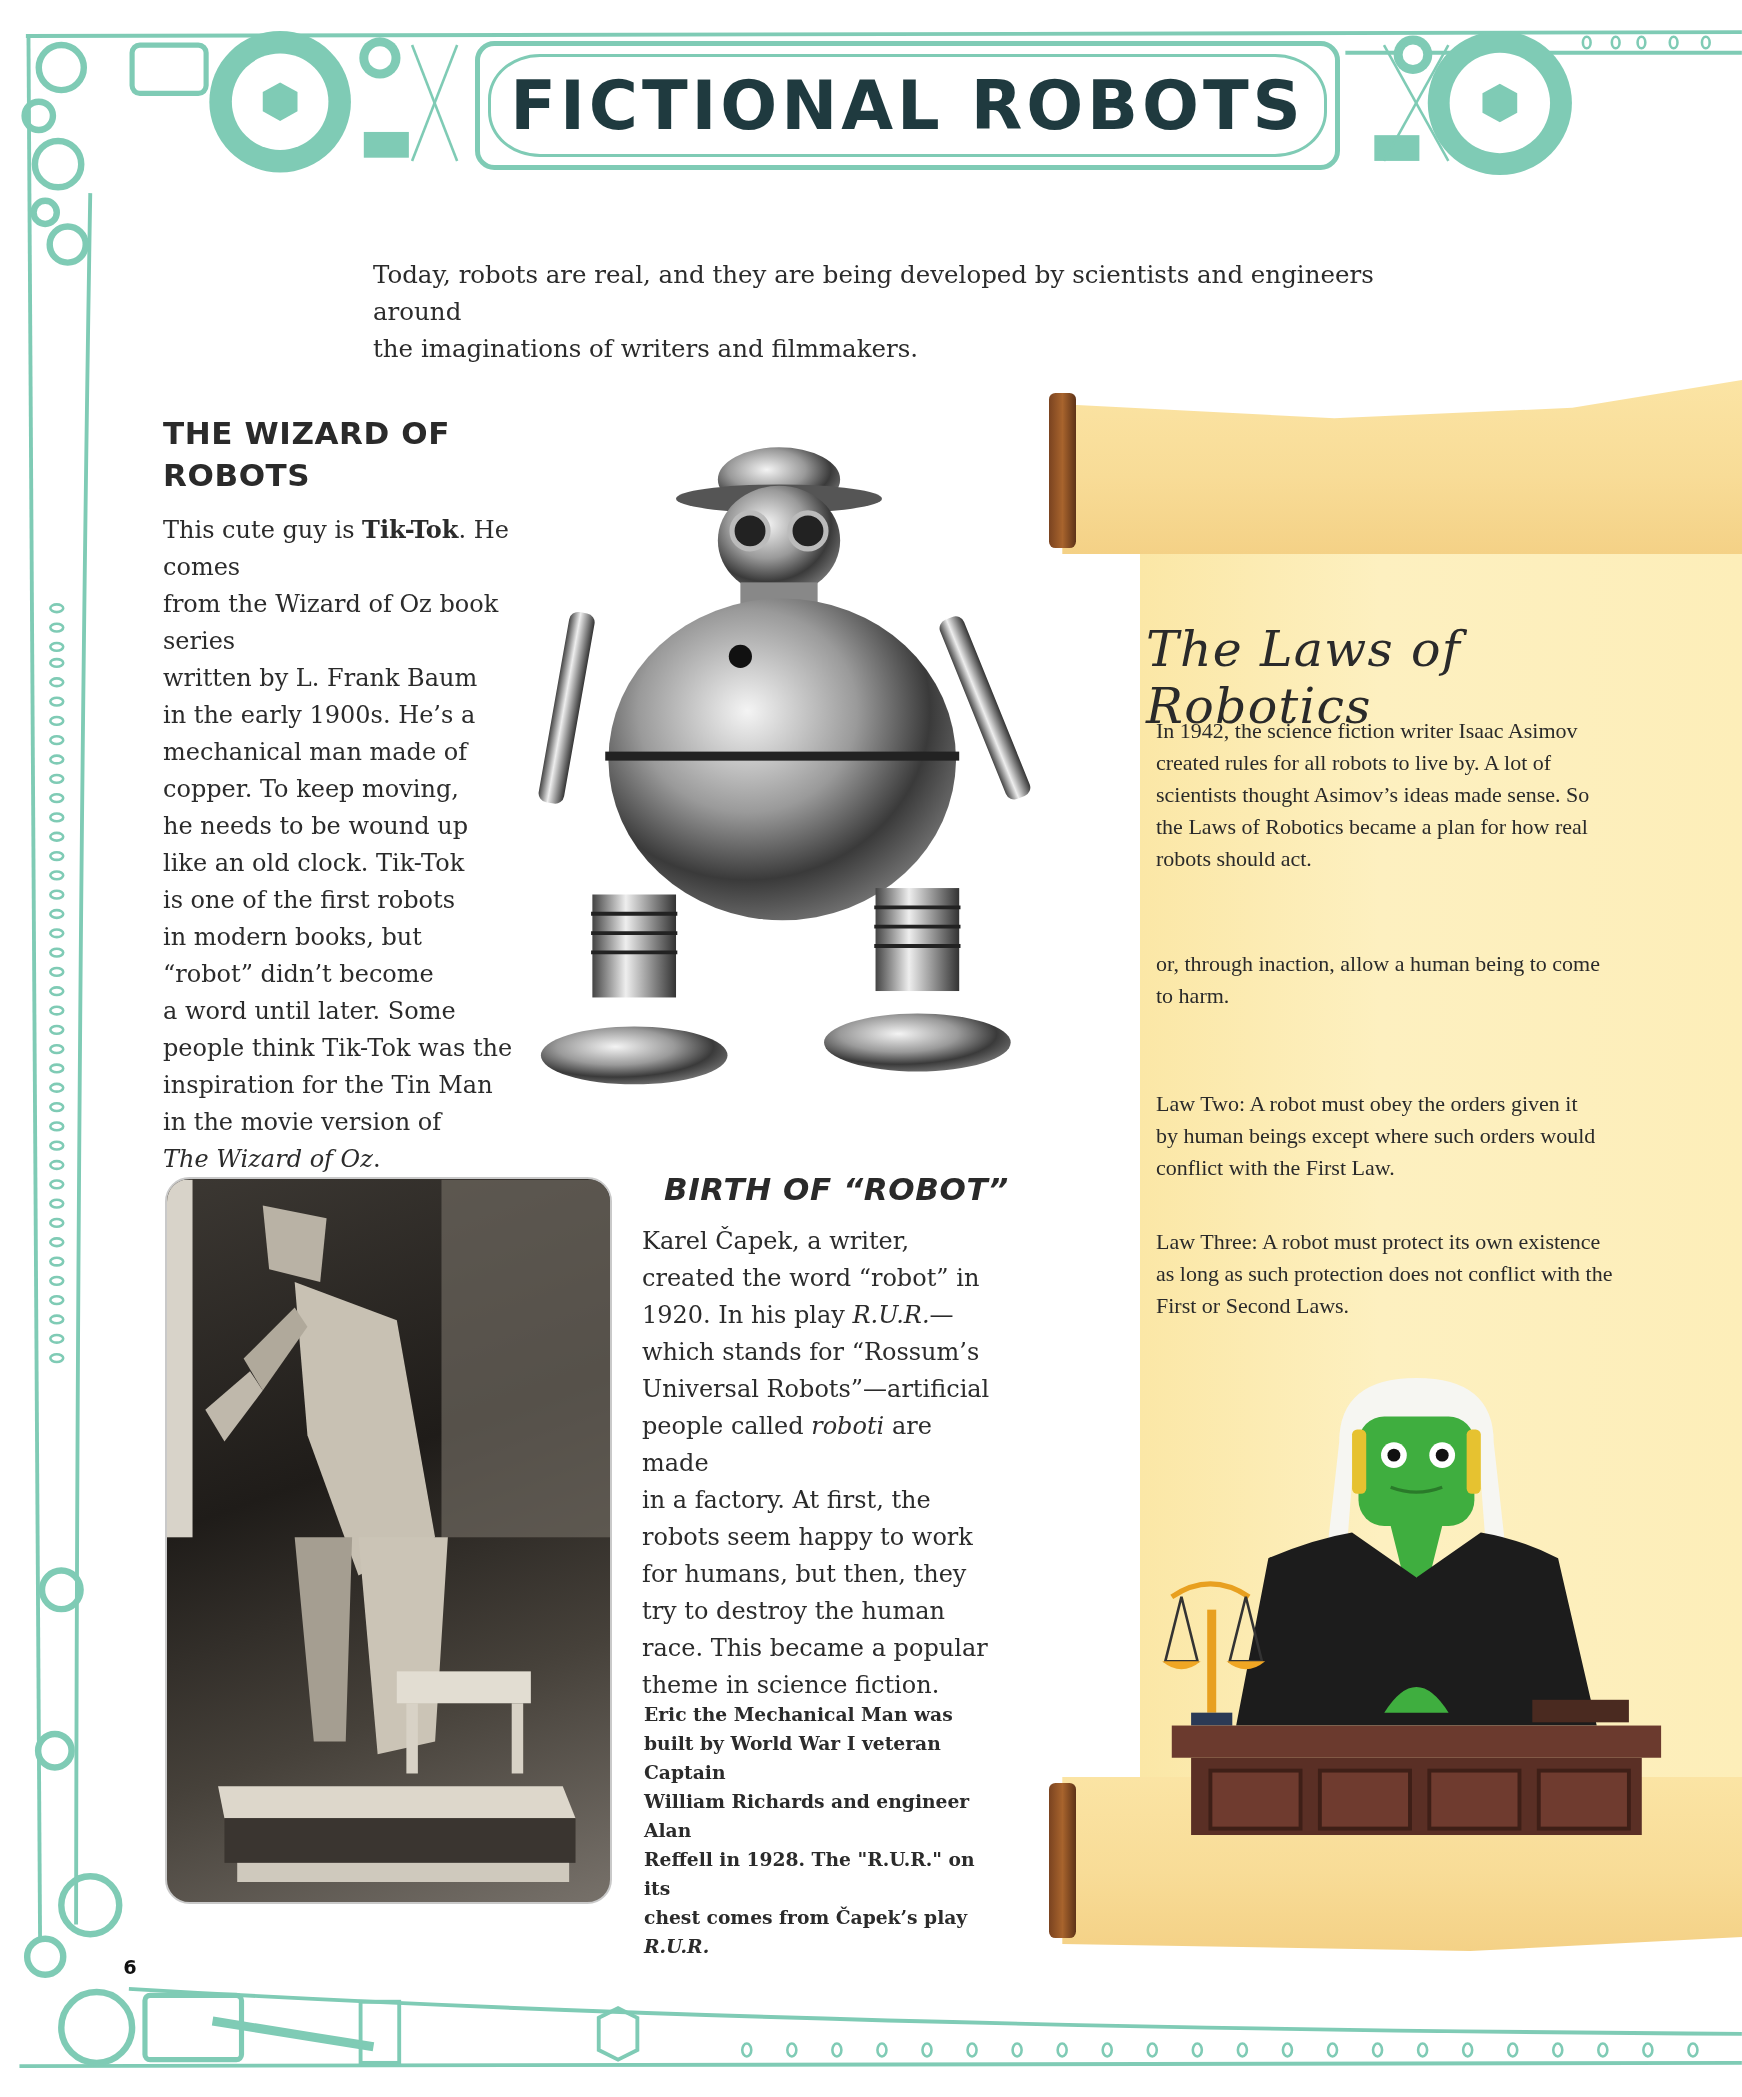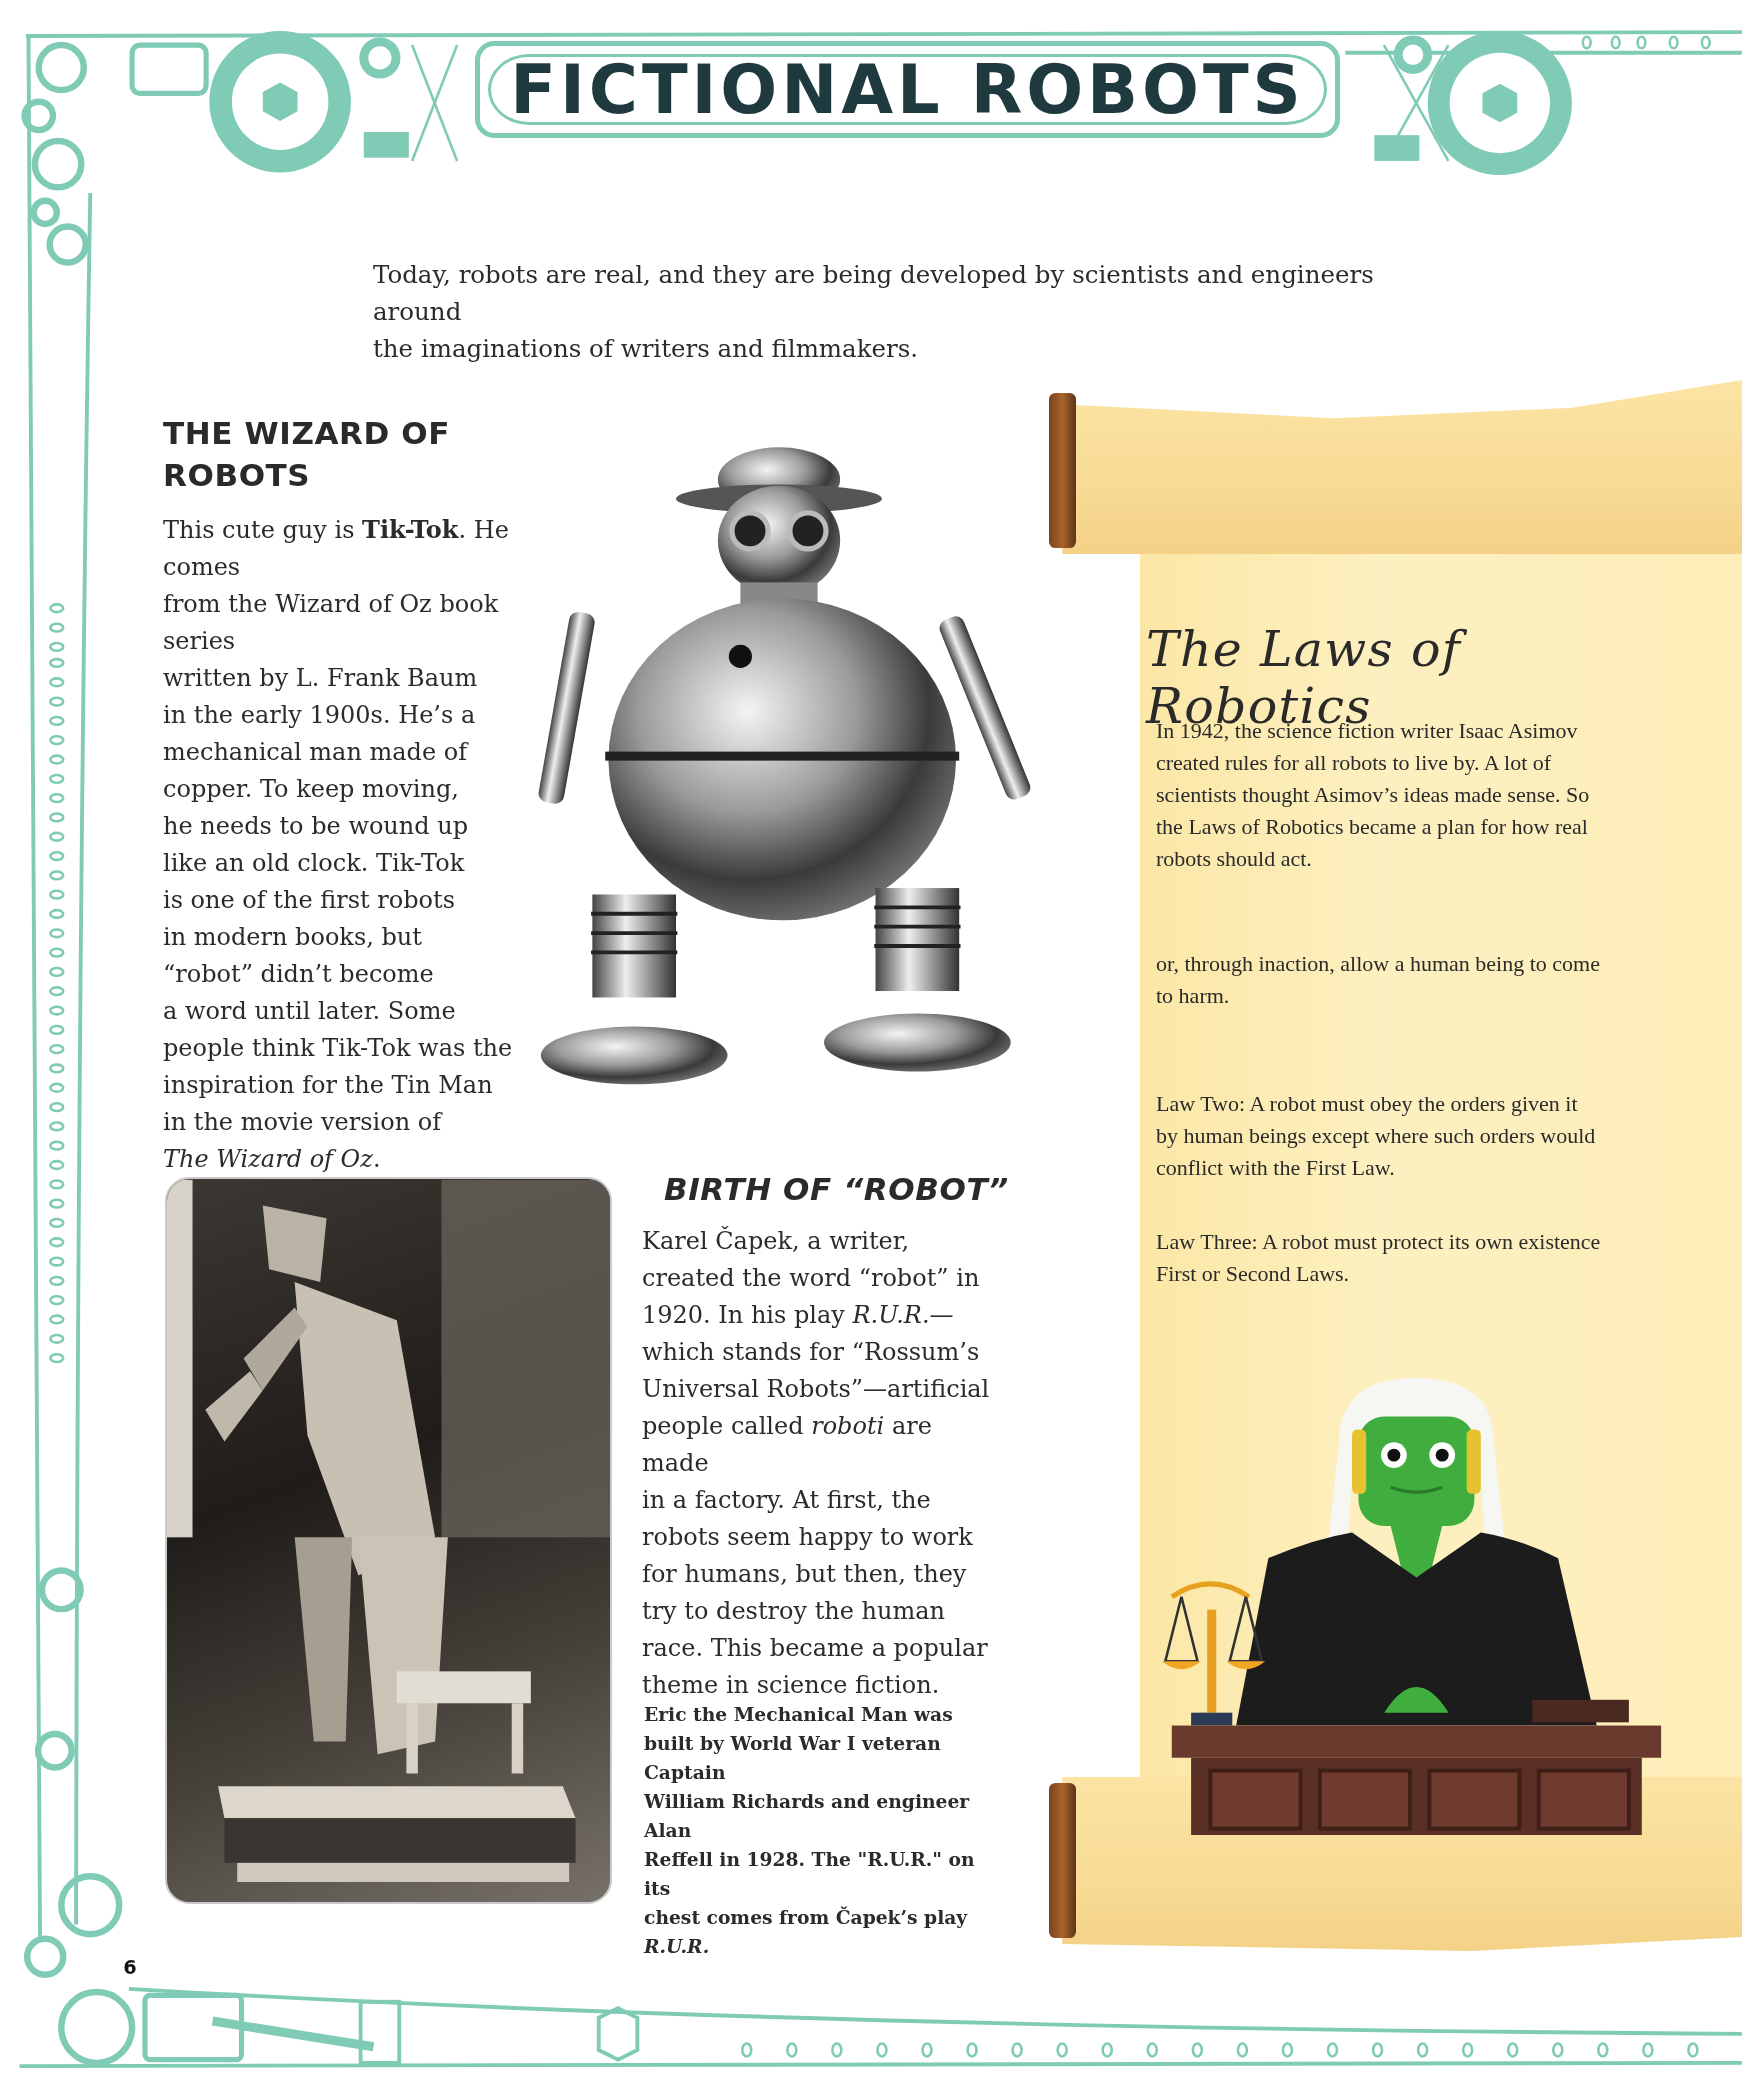--- a/index.html
+++ b/index.html
@@ -5,21 +5,21 @@
   html, body { margin: 0; padding: 0; }
   body {
     width: 1742px; height: 2097px; position: relative; overflow: hidden;
     background: #ffffff;
     font-family: "DejaVu Serif", serif; color: #2b2b2b;
   }
   .abs { position: absolute; }
   
   .frame-svg { position: absolute; left: 0; top: 0; }
   .title-plate {
-    position: absolute; left: 475px; top: 41px; width: 865px; height: 97px;
+    position: absolute; left: 475px; top: 41px; width: 865px; height: 129px;
     border: 5.2px solid #7fcbb5; border-radius: 19.3px; background: #fff;
     box-sizing: border-box;
   }
   .title-plate .inner {
     position: absolute; left: 7.7px; top: 7.7px; right: 7.7px; bottom: 7.7px;
     border: 3.2px solid #7fcbb5; border-radius: 52px / 45px;
     display: flex; align-items: center; justify-content: center;
   }
   .title-text {
     font-family: "DejaVu Sans", sans-serif; font-weight: bold;
@@ -360,20 +360,21 @@
   <div>or, through inaction, allow a human being to come</div>
   <div>to harm.</div>
 </div>
 <div class="laws-text" style="top:1088px;">
   <div>Law Two: A robot must obey the orders given it</div>
   <div>by human beings except where such orders would</div>
   <div>conflict with the First Law.</div>
 </div>
 <div class="laws-text" style="top:1226px;">
   <div>Law Three: A robot must protect its own existence</div>
+  <div>as long as such protection does not conflict with the</div>
   <div>First or Second Laws.</div>
 </div>
 
 <svg class="abs" style="left:1146px; top:1365px;" width="528" height="470" viewBox="0 0 820 730">
 
   <path d="M300 120 Q300 20 420 20 Q540 20 540 120 L560 300 L530 310 L520 180 L320 180 L310 310 L280 300 Z" fill="#f6f6f2"></path>
 
   <rect x="330" y="80" width="180" height="170" rx="40" fill="#3fae3f"></rect>
   <rect x="320" y="100" width="22" height="100" rx="8" fill="#e6c230"></rect>
   <rect x="498" y="100" width="22" height="100" rx="8" fill="#e6c230"></rect>

